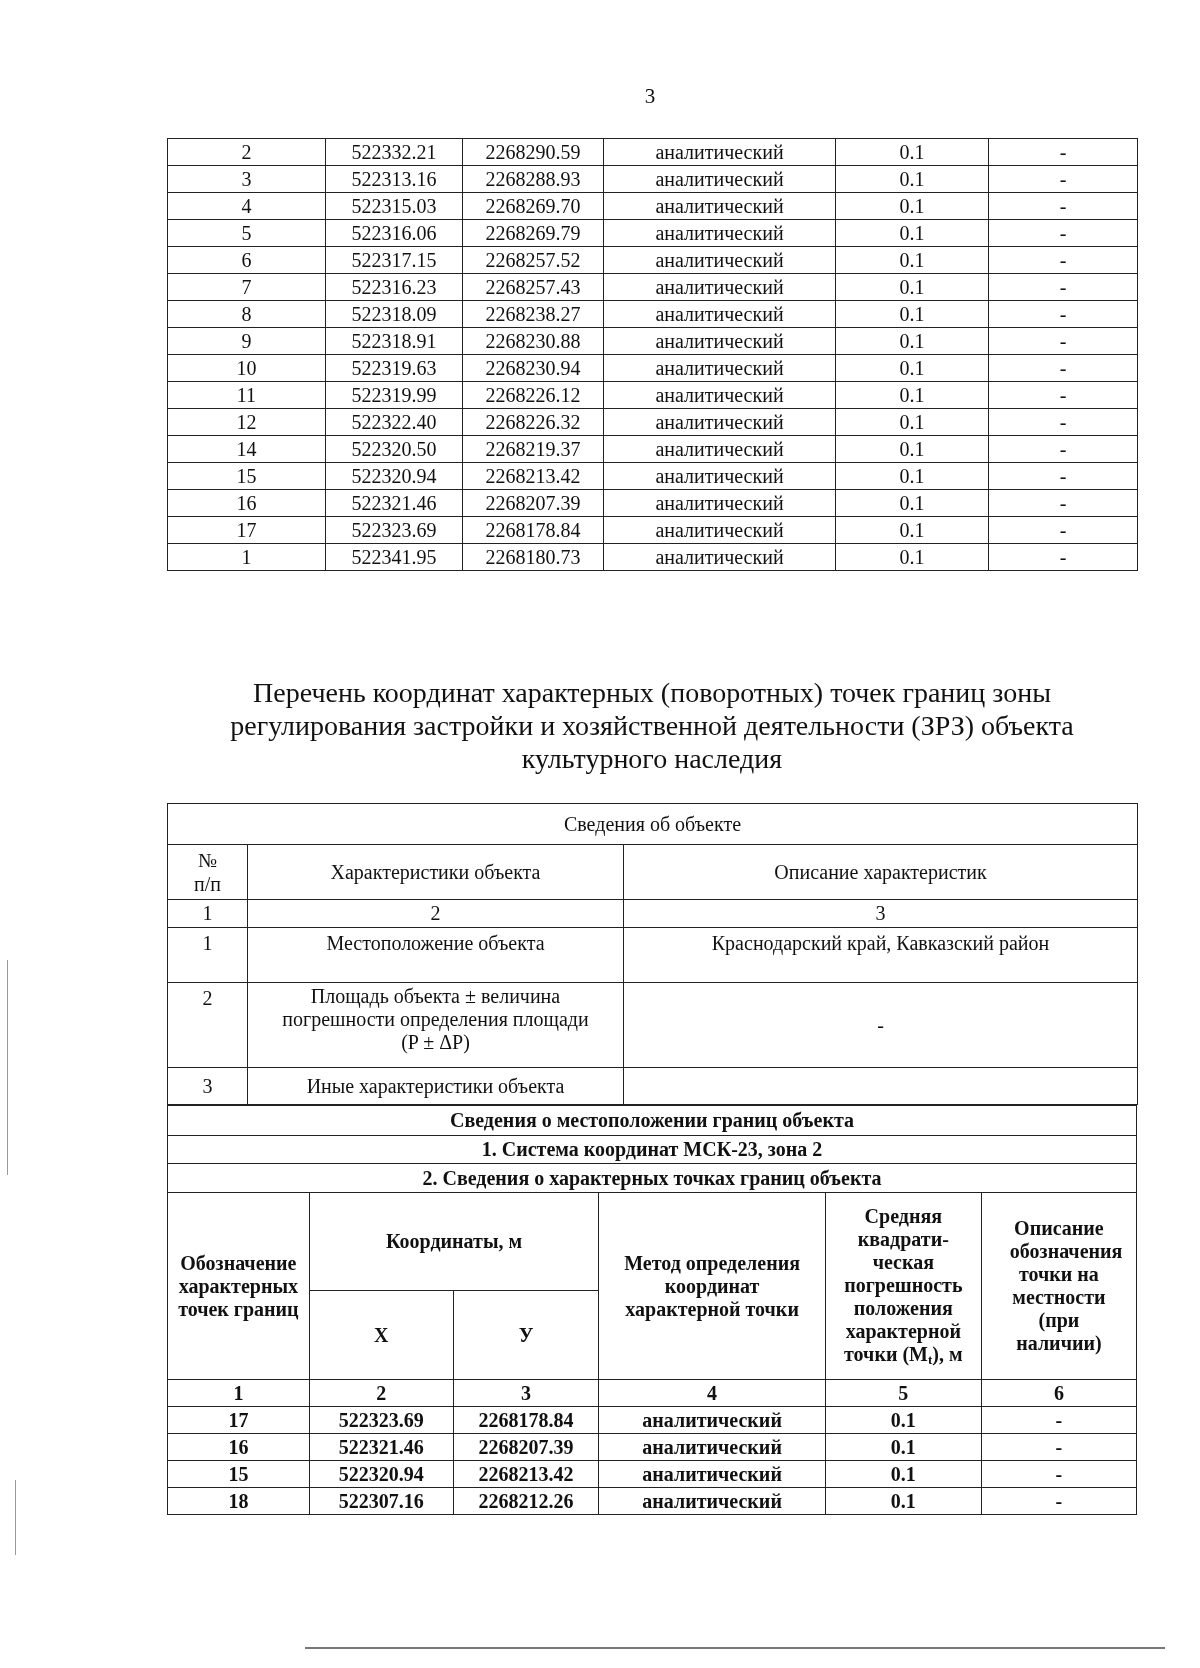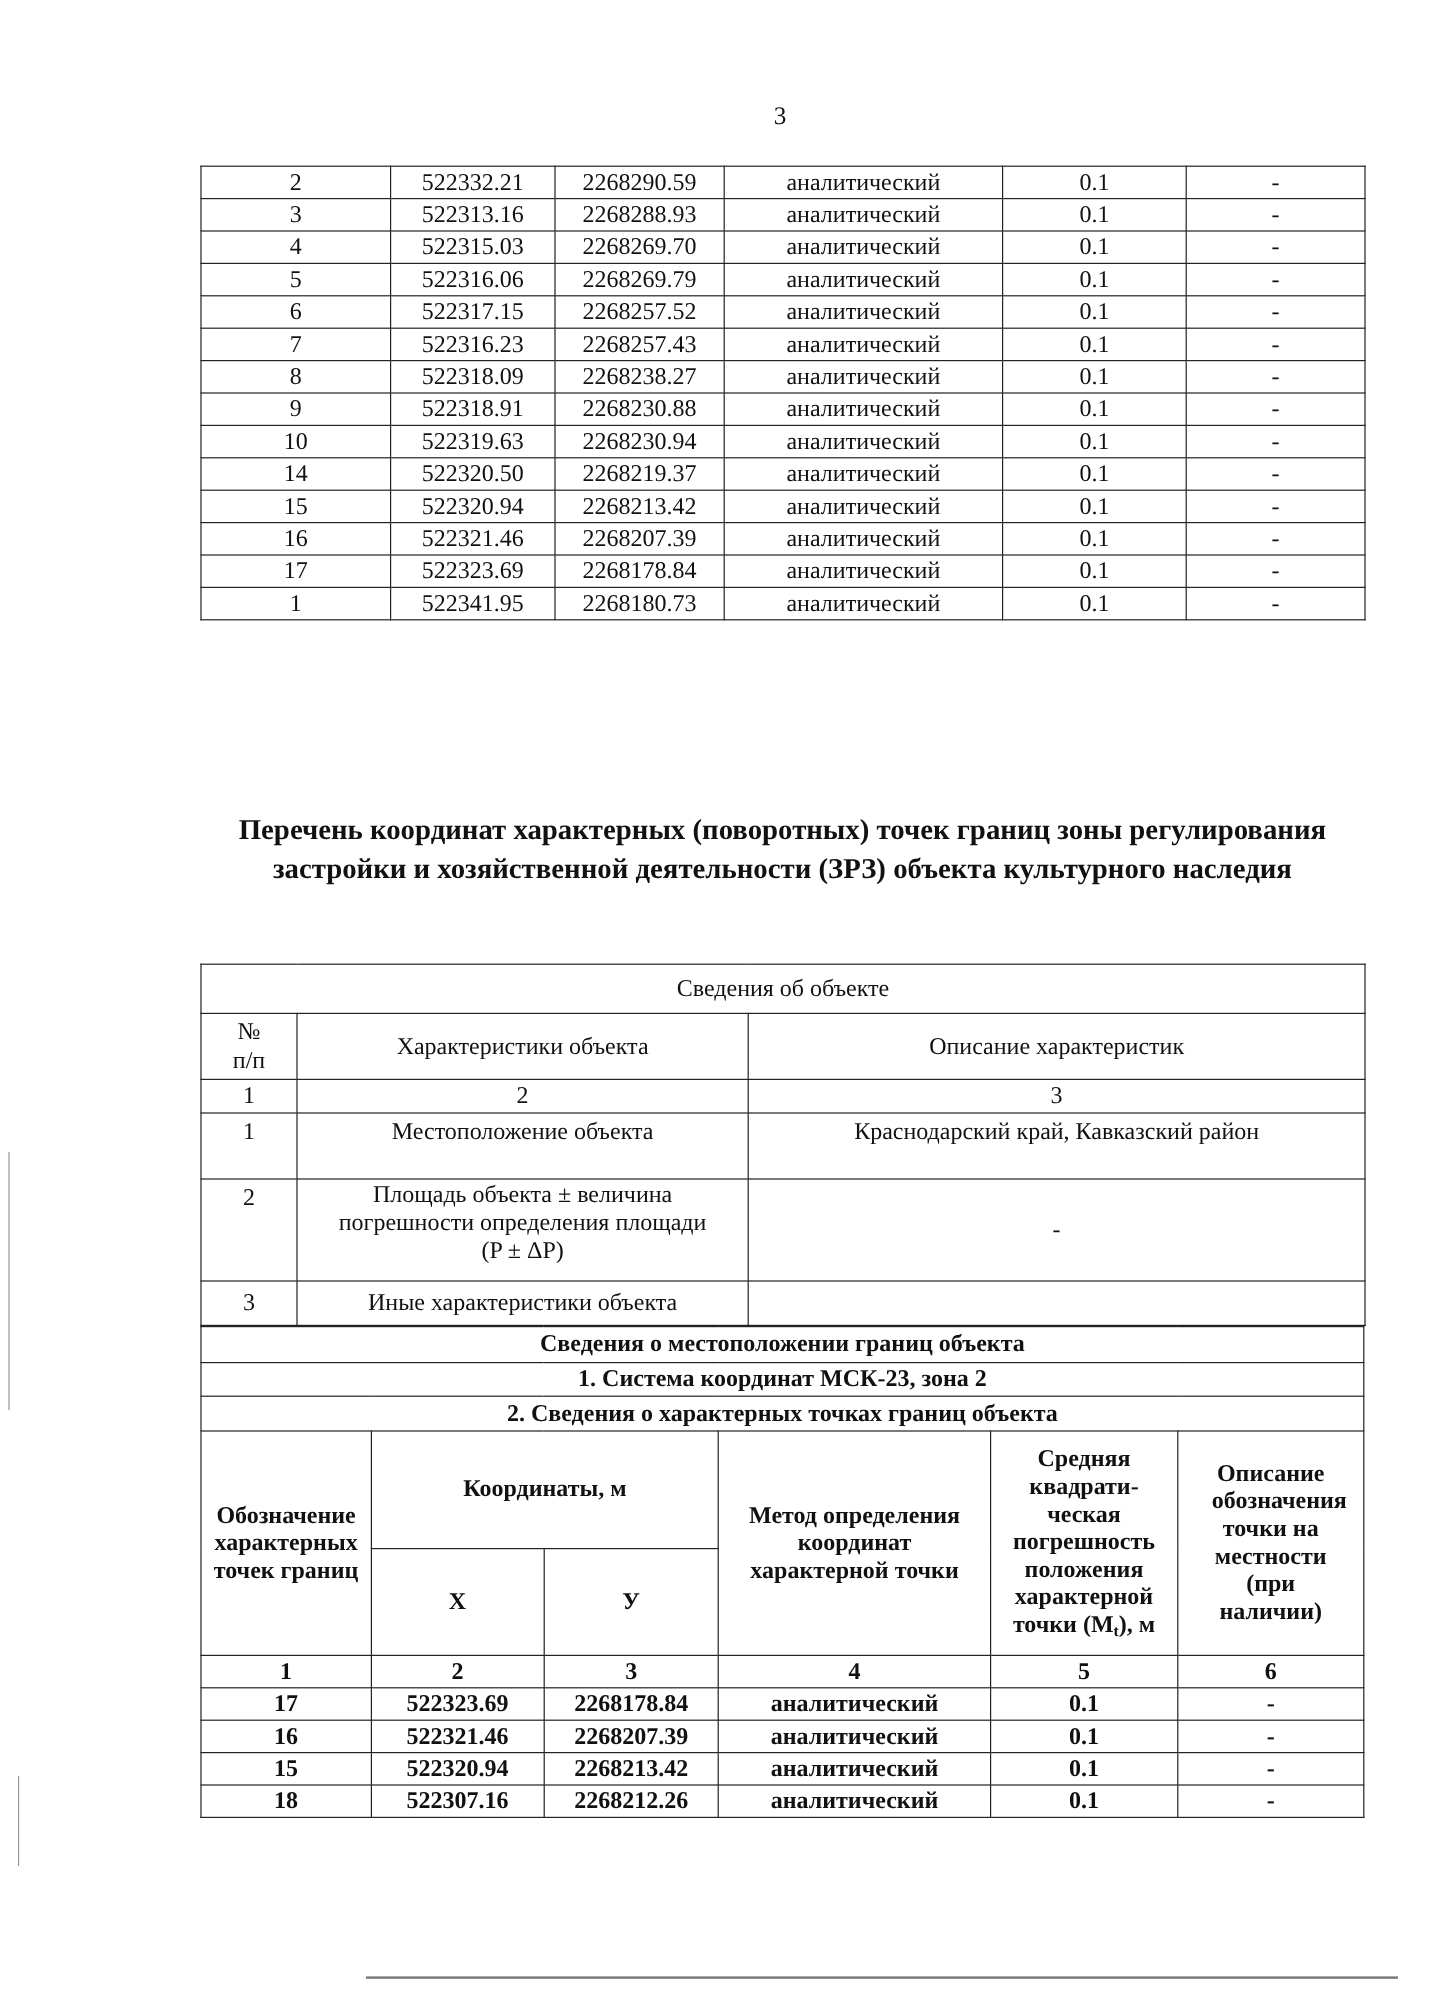--- a/index.html
+++ b/index.html
@@ -15,21 +15,21 @@
   table { border-collapse: collapse; position: absolute; table-layout: fixed; }
   td, th {
     border: 1.5px solid #222; padding: 0; text-align: center;
     font-weight: normal; font-size: 20px; line-height: 1.15;
     vertical-align: middle;
   }
   .t1 { left: 167px; top: 138px; width: 970px; }
   .t1 td { height: 26px; }
   .title {
     position: absolute; left: 167px; top: 676px; width: 970px;
-    text-align: center; font-weight: bold; font-size: 24px; line-height: 33px;
+    text-align: center; font-weight: normal; font-size: 28px; line-height: 33px;
   }
   .t2 { left: 167px; top: 803px; width: 970px; }
   .t2 .sect td { height: 40px; }
   .t2 .top { vertical-align: top; padding-top: 4px; }
   .t3 { left: 167px; top: 1163px; width: 970px; }
   .t3 td { height: 26px; font-weight: bold; }
   .t3 .hdr td { font-size: 20px; }
   .bottom-line {
     position: absolute; left: 305px; top: 1647px; width: 860px; height: 2px;
     background: #777;
@@ -115,20 +115,36 @@
         <td>522318.91</td>
         <td>2268230.88</td>
         <td>аналитический</td>
         <td>0.1</td>
         <td>-</td>
       </tr>
       <tr>
         <td>10</td>
         <td>522319.63</td>
         <td>2268230.94</td>
+        <td>аналитический</td>
+        <td>0.1</td>
+        <td>-</td>
+      </tr>
+      <tr>
+        <td>11</td>
+        <td>522319.99</td>
+        <td>2268226.12</td>
+        <td>аналитический</td>
+        <td>0.1</td>
+        <td>-</td>
+      </tr>
+      <tr>
+        <td>12</td>
+        <td>522322.40</td>
+        <td>2268226.32</td>
         <td>аналитический</td>
         <td>0.1</td>
         <td>-</td>
       </tr>
       <tr>
         <td>14</td>
         <td>522320.50</td>
         <td>2268219.37</td>
         <td>аналитический</td>
         <td>0.1</td>

